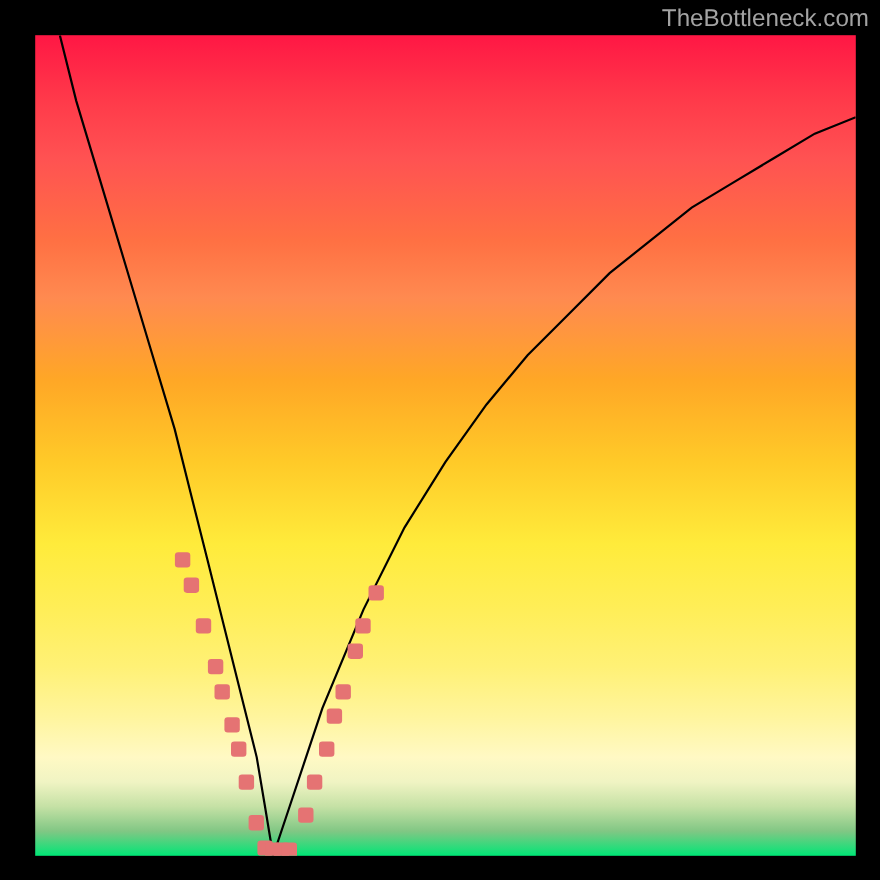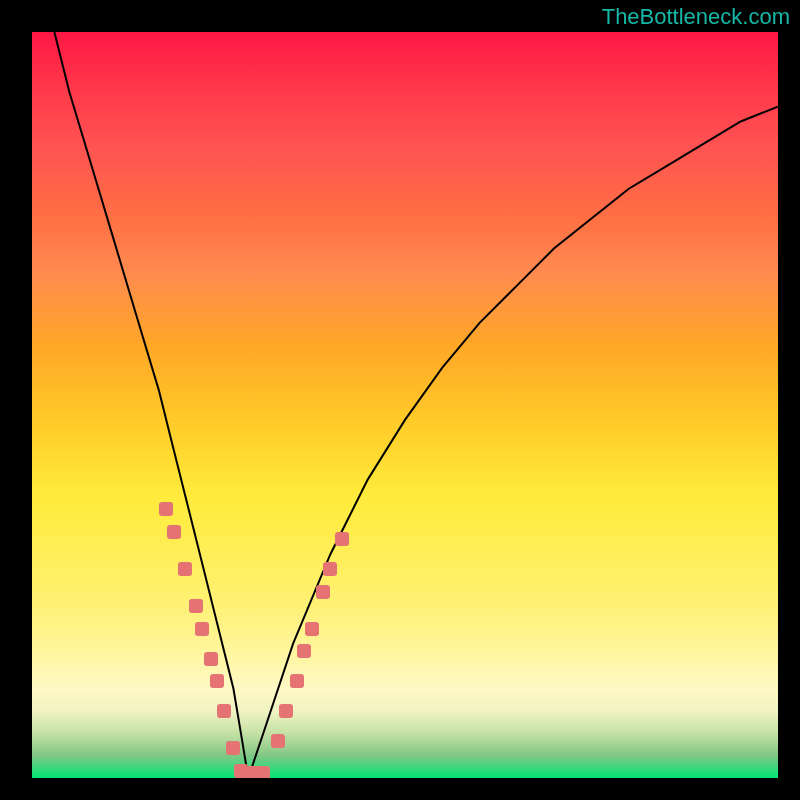--- a/index.html
+++ b/index.html
@@ -8,21 +8,21 @@
     height: 800px;
     background: #000;
     position: relative;
     font-family: Arial, sans-serif;
     overflow: hidden;
   }
   .watermark {
     position: absolute;
     top: 4px;
     right: 10px;
-    color: #14b8a6;
+    color: #a3a3a3;
     font-size: 22px;
     font-weight: 500;
     z-index: 10;
   }
   .plot-area {
     position: absolute;
     left: 32px;
     top: 32px;
     width: 746px;
     height: 746px;

